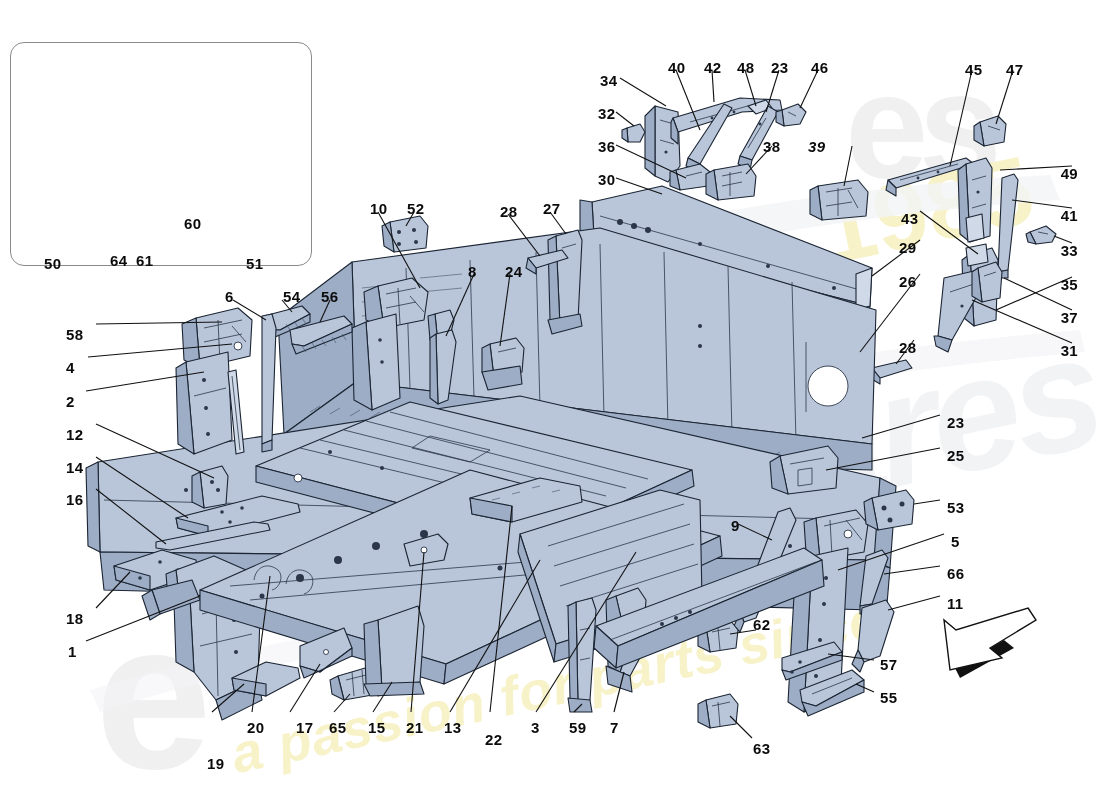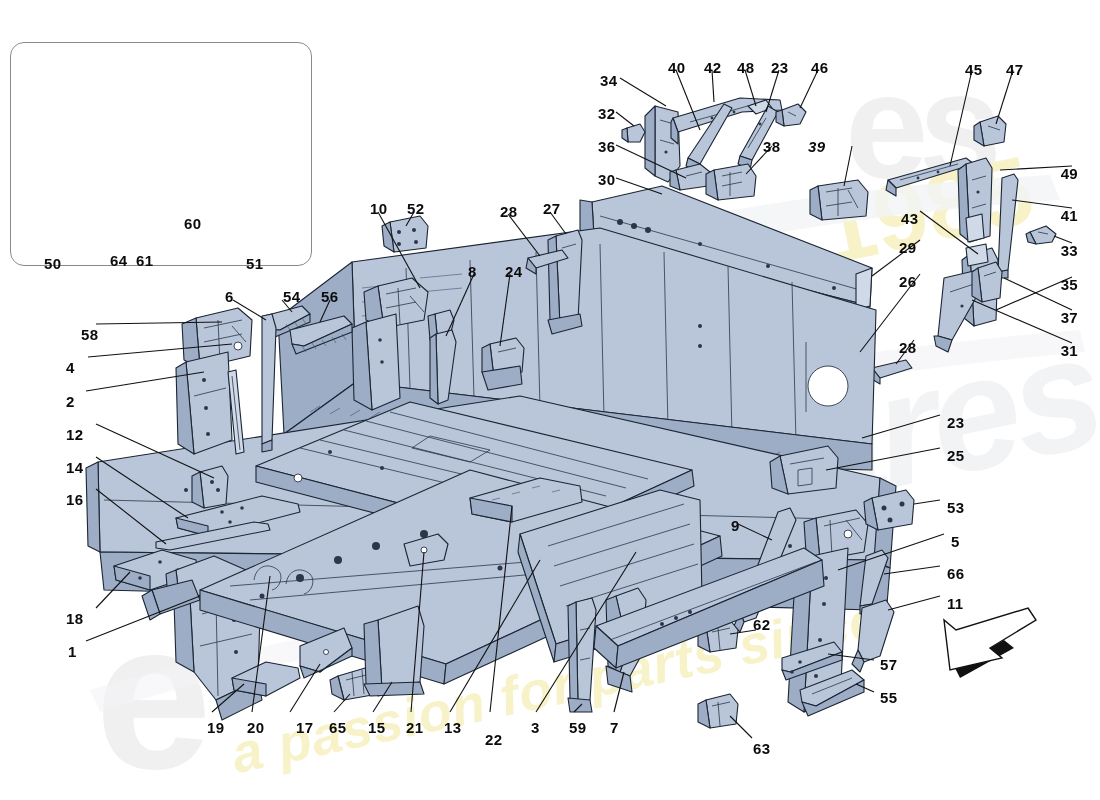--- a/index.html
+++ b/index.html
@@ -684,40 +684,40 @@
       <div class="lbl" style="left: 899px; top: 340px;">28</div>
       <div class="lbl" style="left: 370px; top: 201px;">10</div>
       <div class="lbl" style="left: 407px; top: 201px;">52</div>
       <div class="lbl" style="left: 500px; top: 204px;">28</div>
       <div class="lbl" style="left: 543px; top: 201px;">27</div>
       <div class="lbl" style="left: 505px; top: 264px;">24</div>
       <div class="lbl" style="left: 468px; top: 264px;">8</div>
       <div class="lbl" style="left: 225px; top: 289px;">6</div>
       <div class="lbl" style="left: 273px; top: 289px; margin-left: 10px;">54</div>
       <div class="lbl" style="left: 321px; top: 289px;">56</div>
-      <div class="lbl" style="left: 66px; top: 327px; margin-left: 15px;">58</div>
+      <div class="lbl" style="left: 66px; top: 327px;">58</div>
       <div class="lbl" style="left: 66px; top: 360px;">4</div>
       <div class="lbl" style="left: 66px; top: 394px;">2</div>
       <div class="lbl" style="left: 66px; top: 427px;">12</div>
       <div class="lbl" style="left: 66px; top: 460px;">14</div>
       <div class="lbl" style="left: 66px; top: 492px;">16</div>
       <div class="lbl" style="left: 66px; top: 611px;">18</div>
       <div class="lbl" style="left: 68px; top: 644px;">1</div>
       <div class="lbl" style="left: 947px; top: 415px;">23</div>
       <div class="lbl" style="left: 947px; top: 448px;">25</div>
       <div class="lbl" style="left: 947px; top: 500px;">53</div>
       <div class="lbl" style="left: 951px; top: 534px;">5</div>
       <div class="lbl" style="left: 947px; top: 566px;">66</div>
       <div class="lbl" style="left: 947px; top: 596px;">11</div>
       <div class="lbl" style="left: 731px; top: 518px;">9</div>
       <div class="lbl" style="left: 753px; top: 617px;">62</div>
       <div class="lbl" style="left: 880px; top: 657px;">57</div>
       <div class="lbl" style="left: 880px; top: 690px;">55</div>
       <div class="lbl" style="left: 753px; top: 741px;">63</div>
-      <div class="lbl" style="left: 207px; top: 720px;">19</div>
+      <div class="lbl" style="left: 207px; top: 756px;">19</div>
       <div class="lbl" style="left: 247px; top: 720px;">20</div>
       <div class="lbl" style="left: 285px; top: 720px; margin-left: 11px;">17</div>
       <div class="lbl" style="left: 329px; top: 720px;">65</div>
       <div class="lbl" style="left: 368px; top: 720px;">15</div>
       <div class="lbl" style="left: 406px; top: 720px;">21</div>
       <div class="lbl" style="left: 444px; top: 720px;">13</div>
       <div class="lbl" style="left: 485px; top: 720px; margin-top: 12px;">22</div>
       <div class="lbl" style="left: 531px; top: 720px;">3</div>
       <div class="lbl" style="left: 569px; top: 720px;">59</div>
       <div class="lbl" style="left: 610px; top: 720px;">7</div>

